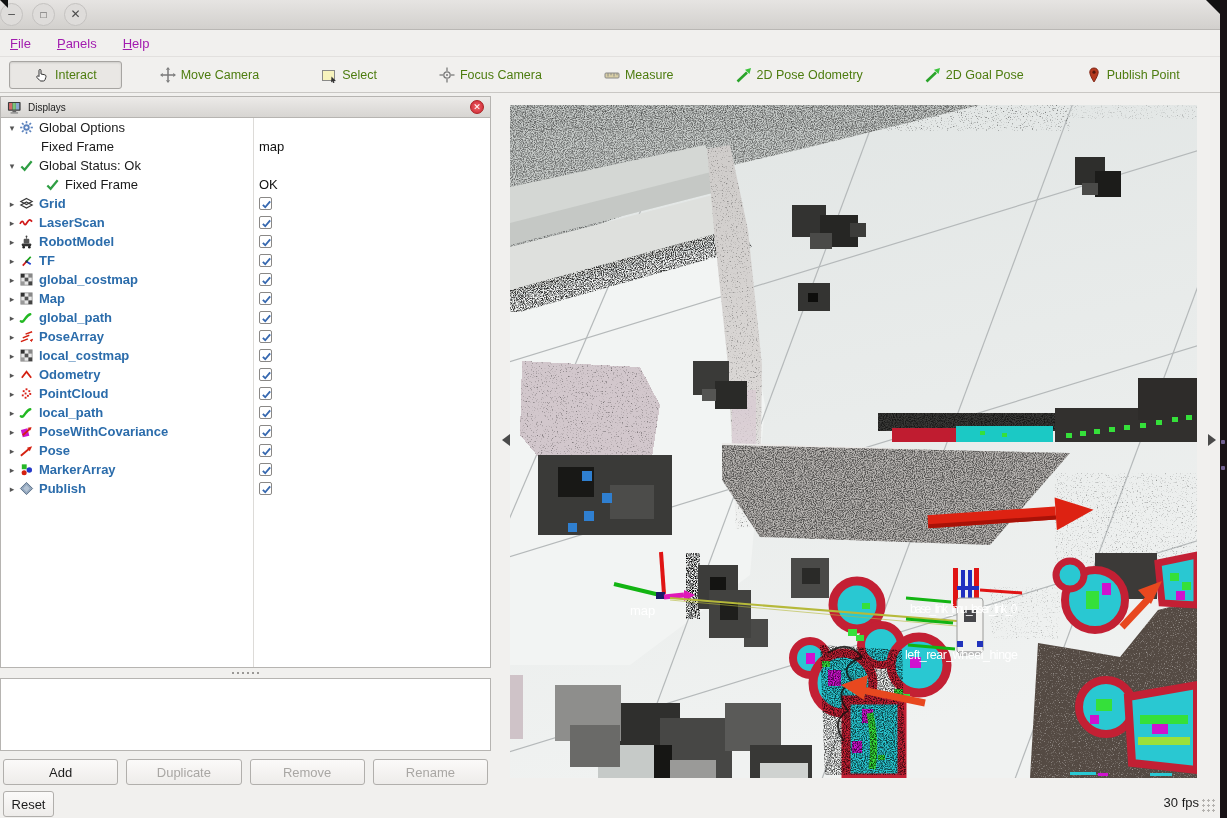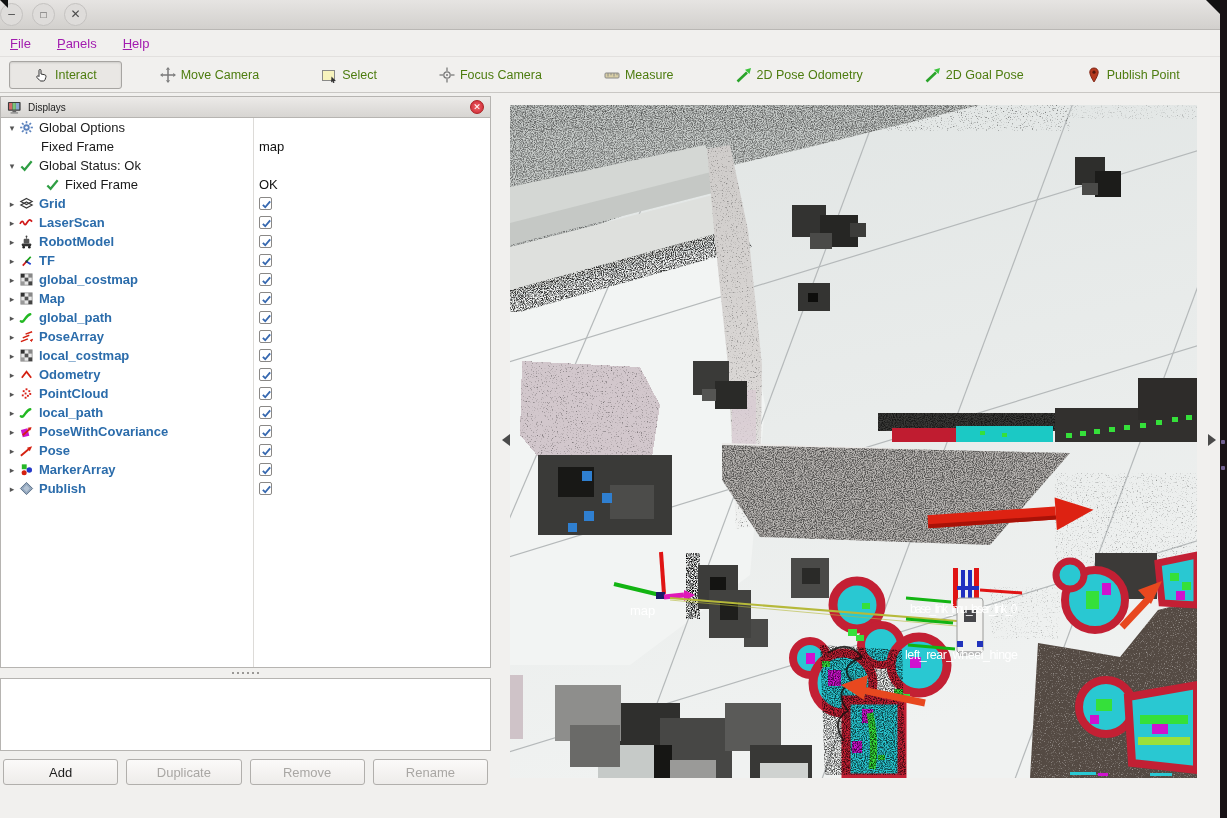--- a/index.html
+++ b/index.html
@@ -844,18 +844,23 @@
 
     <g>
       <line x1="612" y1="522" x2="642" y2="490" stroke="#e8481f" stroke-width="7"></line>
       <polygon points="652,476 628,485 641,499" fill="#e8481f"></polygon>
       <line x1="352" y1="585" x2="415" y2="598" stroke="#e8481f" stroke-width="7"></line>
       <polygon points="331,580 358,570 354,595" fill="#e8481f"></polygon>
     </g>
   </svg>
   </div>
 
+  <div class="statusbar">
+    <div class="resetbtn">Reset</div>
+    <div class="fps">30 fps</div>
+    <div class="grip"></div>
+  </div>
 
   <div class="edgestrip">
       <i style="top:440px;"></i>
       <i style="top:466px;"></i>
     </div>
 </div>
 
 </body></html>

